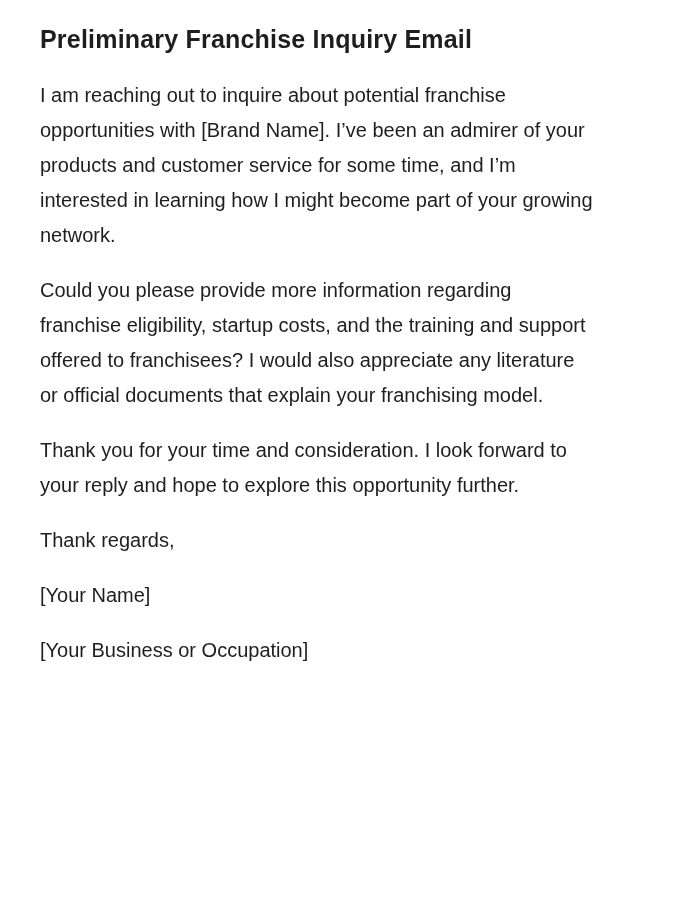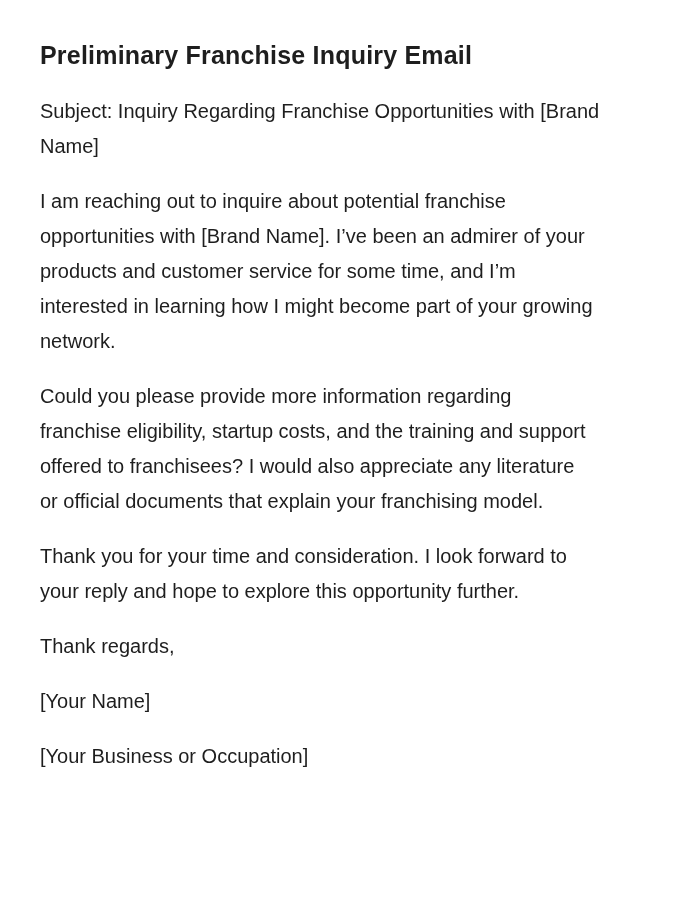--- a/index.html
+++ b/index.html
@@ -15,21 +15,21 @@
     color: #1e1e1e;
   }
   .page {
     box-sizing: border-box;
     width: 700px;
     min-height: 907px;
     padding: 24px 40px 0 40px;
     background: #ffffff;
   }
   .doc-title {
-    margin: 16px 0 24px 0;
+    margin: 0 0 24px 0;
     font-size: 25px;
     line-height: 30px;
     font-weight: 700;
     letter-spacing: 0.2px;
   }
   .para {
     margin: 0 0 20px 0;
     max-width: 620px;
     font-size: 20px;
     line-height: 35px;
@@ -37,22 +37,20 @@
     white-space: pre-line; 
   }
 </style>
 </head>
 <body style="color: rgb(30, 30, 30); background: rgb(255, 255, 255);">
 
 <main class="page">
 
   <h1 class="doc-title">Preliminary Franchise Inquiry Email</h1>
 
-  <p class="para">Subject: Inquiry Regarding Franchise Opportunities with [Brand
-Name]</p>
 
 
   <p class="para">I am reaching out to inquire about potential franchise
 opportunities with [Brand Name]. I’ve been an admirer of your
 products and customer service for some time, and I’m
 interested in learning how I might become part of your growing
 network.</p>
 
   <p class="para">Could you please provide more information regarding
 franchise eligibility, startup costs, and the training and support

